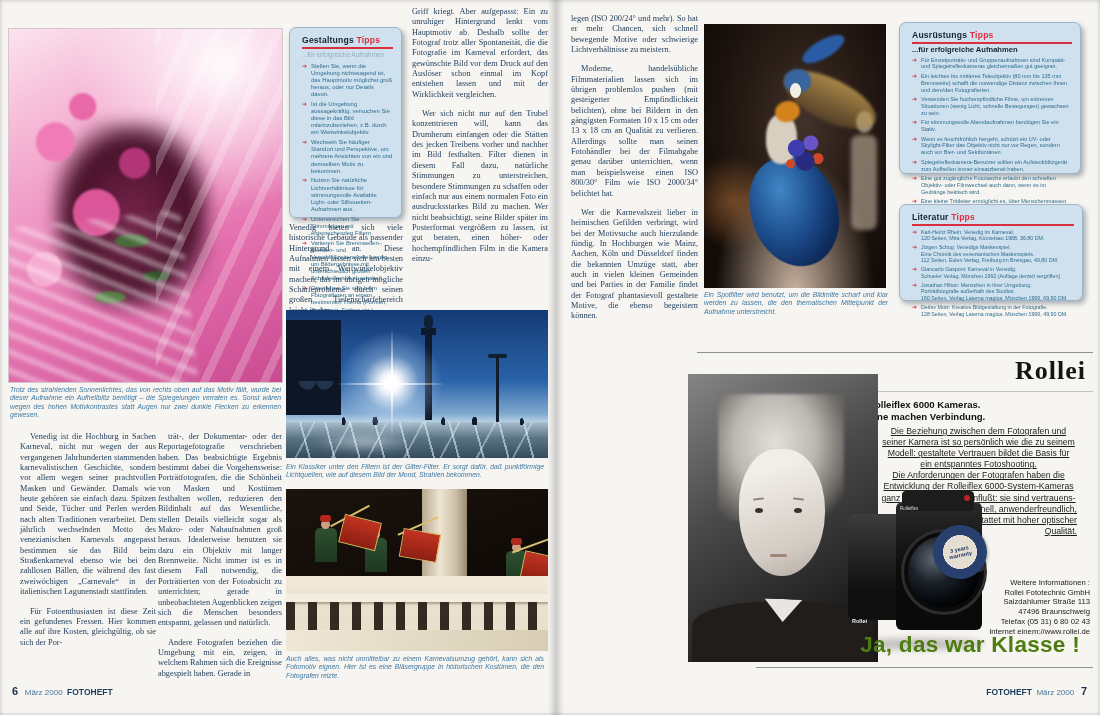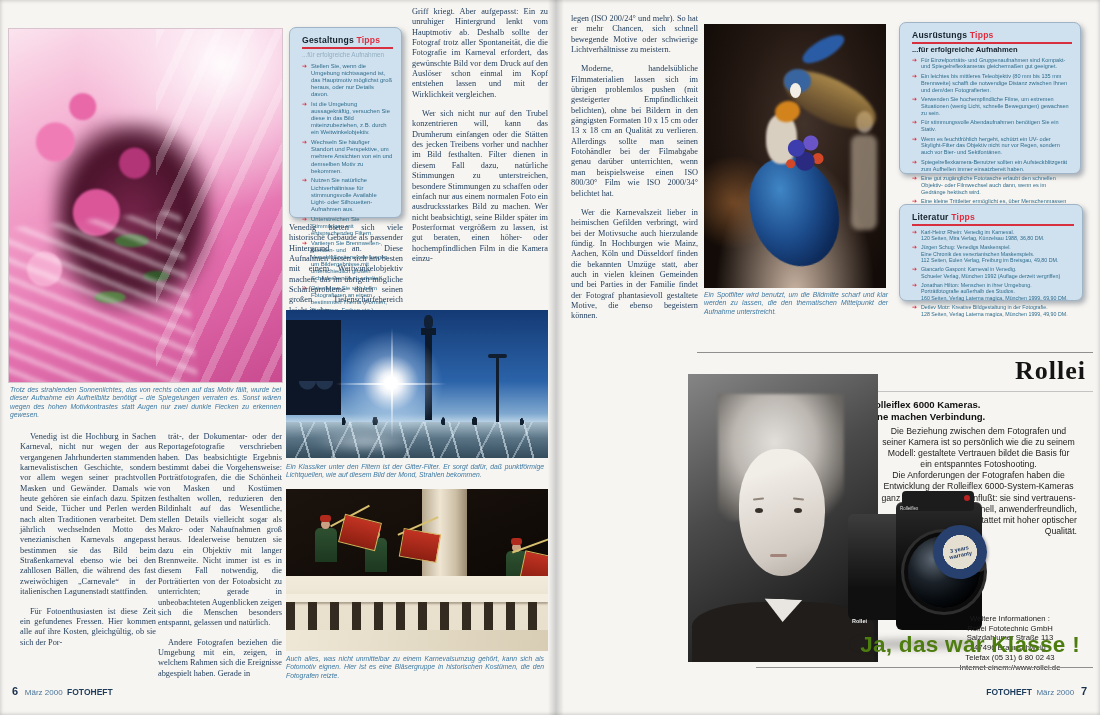--- a/index.html
+++ b/index.html
@@ -139,21 +139,21 @@
   .cam-label2{left:52px;top:20px;font:4.5px/5px "Liberation Sans",sans-serif;color:#ddd;}
   
   #badge{width:54px;height:54px;border-radius:50%;background:radial-gradient(circle,#e5dfd1 0 44%,#27406d 45%);
       box-shadow:1px 1px 3px rgba(0,0,0,.3);display:flex;align-items:center;justify-content:center;transform:rotate(-12deg);}
   #badge .bt{font:bold 5.5px/6.5px "Liberation Sans",sans-serif;color:#203a66;text-align:center;}
   
   #rollei-logo{font:26px/30px "Liberation Serif",serif;font-weight:600;letter-spacing:1px;color:#141414;text-align:right;}
   .ad-head{font:bold 9.6px/12px "Liberation Sans",sans-serif;color:#111;}
   .ad-body{font:8.7px/11.1px "Liberation Sans",sans-serif;color:#1c1c1c;text-align:center;}
   .ad-body .r{text-align:right;padding-right:16px;}
-  .contact{font:7.7px/9.7px "Liberation Sans",sans-serif;color:#1c1c1c;text-align:center;margin-top:36px;}
+  .contact{font:7.7px/9.7px "Liberation Sans",sans-serif;color:#1c1c1c;text-align:right;}
   #tagline{font:bold 22.5px/26px "Liberation Sans",sans-serif;color:#4d7c0f;text-align:right;letter-spacing:.3px;}
   .rule{background:#8f8f8f;height:1px;}
   .rule.light{background:#c3c3c3;}
   
   #gutter{left:548px;top:0;width:16px;height:715px;
       background:linear-gradient(90deg,rgba(90,90,90,0),rgba(90,95,100,.28) 50%,rgba(90,90,90,0));}
 </style>
 </head>
 <body>
 
@@ -379,21 +379,21 @@
   <div class="abs rule" style="left:697px;top:352px;width:396px;"></div>
 
   <div class="abs" id="rollei-logo" style="left:940px;top:356px;width:146px;">Rollei</div>
   <div class="abs rule light" style="left:868px;top:391px;width:225px;"></div>
 
   <div class="abs ad-head" style="left:868px;top:399px;width:225px;">
     <div>Rolleiflex 6000 Kameras.</div>
     <div>Eine machen Verbindung.</div>
   </div>
 
-  <div class="abs ad-body" style="left:864px;top:426px;width:229px;">
+  <div class="abs ad-body" style="left:864px;top:426px;width:229px;text-decoration:underline;">
     <div>Die Beziehung zwischen dem Fotografen und</div>
     <div>seiner Kamera ist so persönlich wie die zu seinem</div>
     <div>Modell: gestaltete Vertrauen bildet die Basis für</div>
     <div>ein entspanntes Fotoshooting.</div>
     <div>Die Anforderungen der Fotografen haben die</div>
     <div>Entwicklung der Rolleiflex 6000-System-Kameras</div>
     <div>ganz entscheidend beeinflußt: sie sind vertrauens-</div>
     <div class="r">würdig, schnell, anwenderfreundlich,</div>
     <div class="r">ausgestattet mit hoher optischer</div>
     <div class="r">Qualität.</div>

